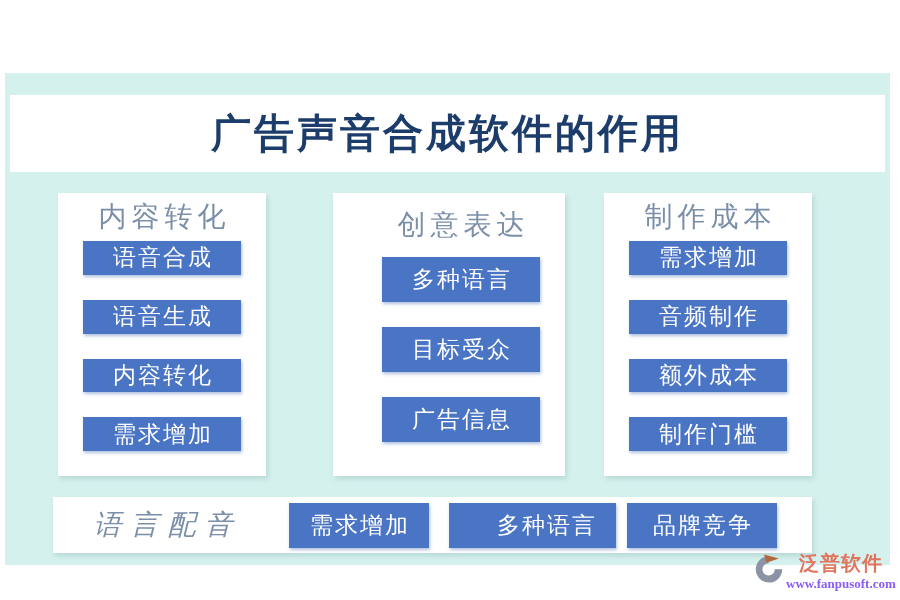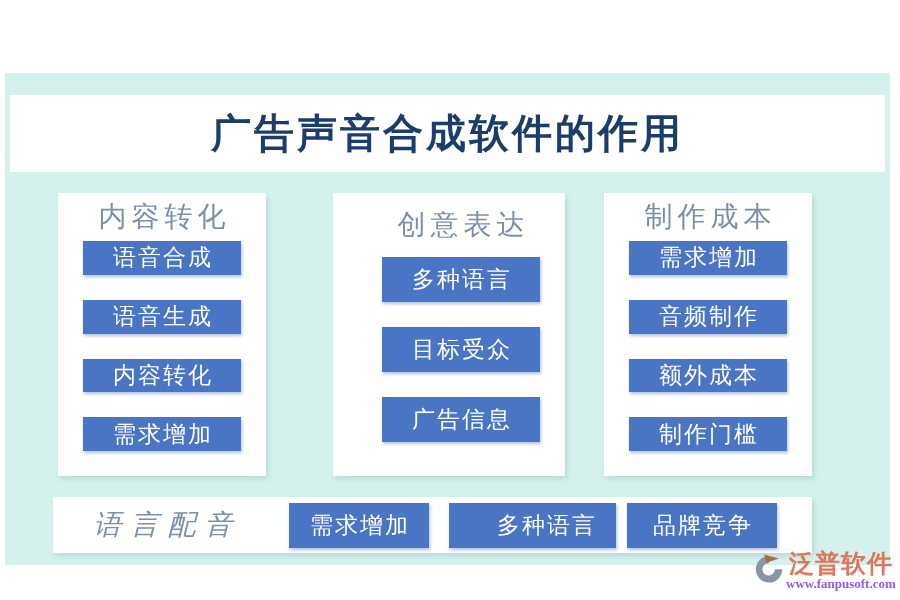--- a/index.html
+++ b/index.html
@@ -52,21 +52,21 @@
   .fbtn0{left:236px;width:140px;}
   .fbtn1{left:396px;width:140px;padding-left:27px;}
   .fbtn2{left:574px;width:150px;}
   .logo{
     position:absolute;right:6px;bottom:4px;width:140px;height:46px;
   }
   .logo-row{display:flex;align-items:flex-start;}
   .logo-icon{width:30px;height:33px;margin-top:2px;flex:0 0 auto;}
   .logo-texts{display:flex;flex-direction:column;align-items:center;margin-left:2px;}
   .logo-name{
-    font-size:25px;font-weight:bold;color:#e0745c;letter-spacing:1px;
+    font-size:20px;font-weight:bold;color:#e0745c;letter-spacing:1px;
     line-height:27px;white-space:nowrap;
   }
   .logo-url{
     font-size:13px;font-weight:bold;color:#8b5cf6;line-height:14px;
     font-family:"Liberation Serif","DejaVu Serif",serif;white-space:nowrap;
   }
 </style>
 </head>
 <body>
 

